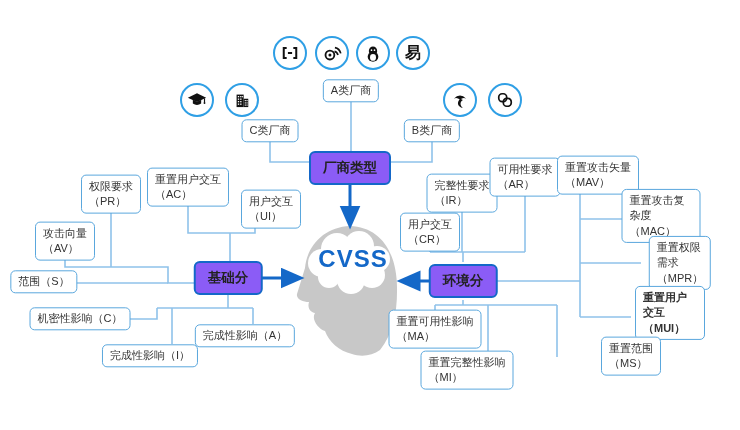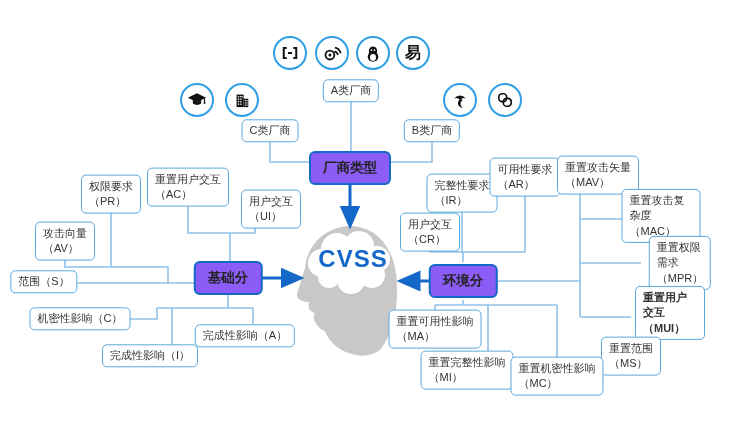--- a/index.html
+++ b/index.html
@@ -222,16 +222,14 @@
   <div class="node" style="left:680px;top:263px;">重置权限需求
 （MPR）</div>
   <div class="node" style="left:670px;top:313px;font-weight:bold;">重置用户交互
 （MUI）</div>
   <div class="node" style="left:631px;top:356px;">重置范围
 （MS）</div>
   <div class="node" style="left:435px;top:329px;">重置可用性影响
 （MA）</div>
   <div class="node" style="left:467px;top:370px;">重置完整性影响
 （MI）</div>
-  <div class="node" style="left:557px;top:376px;">重置机密性影响
-（MC）</div>
 
 </div>
 
 </body></html>

